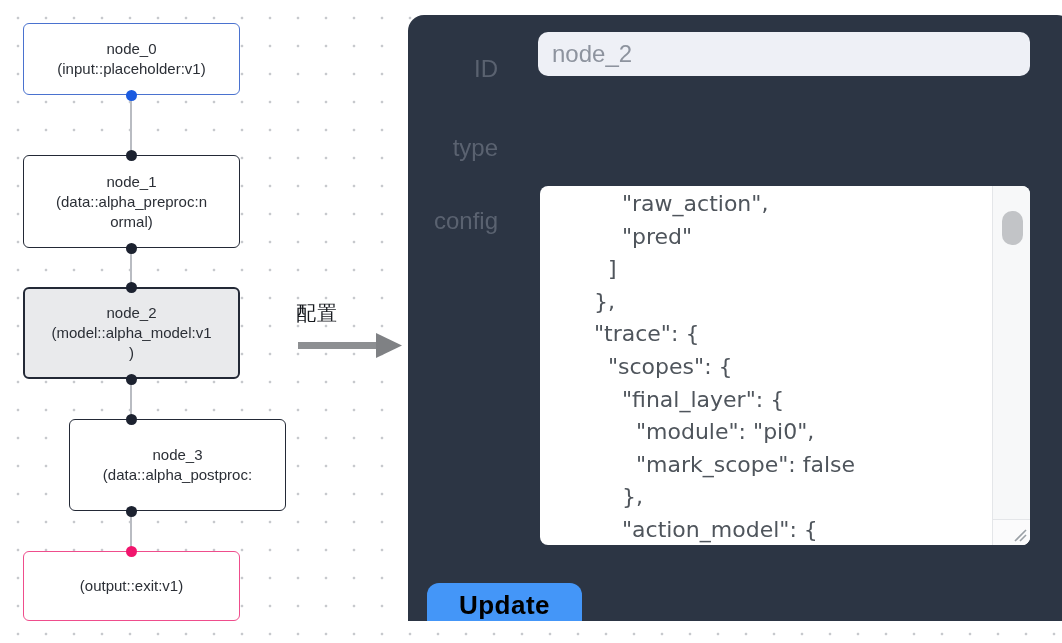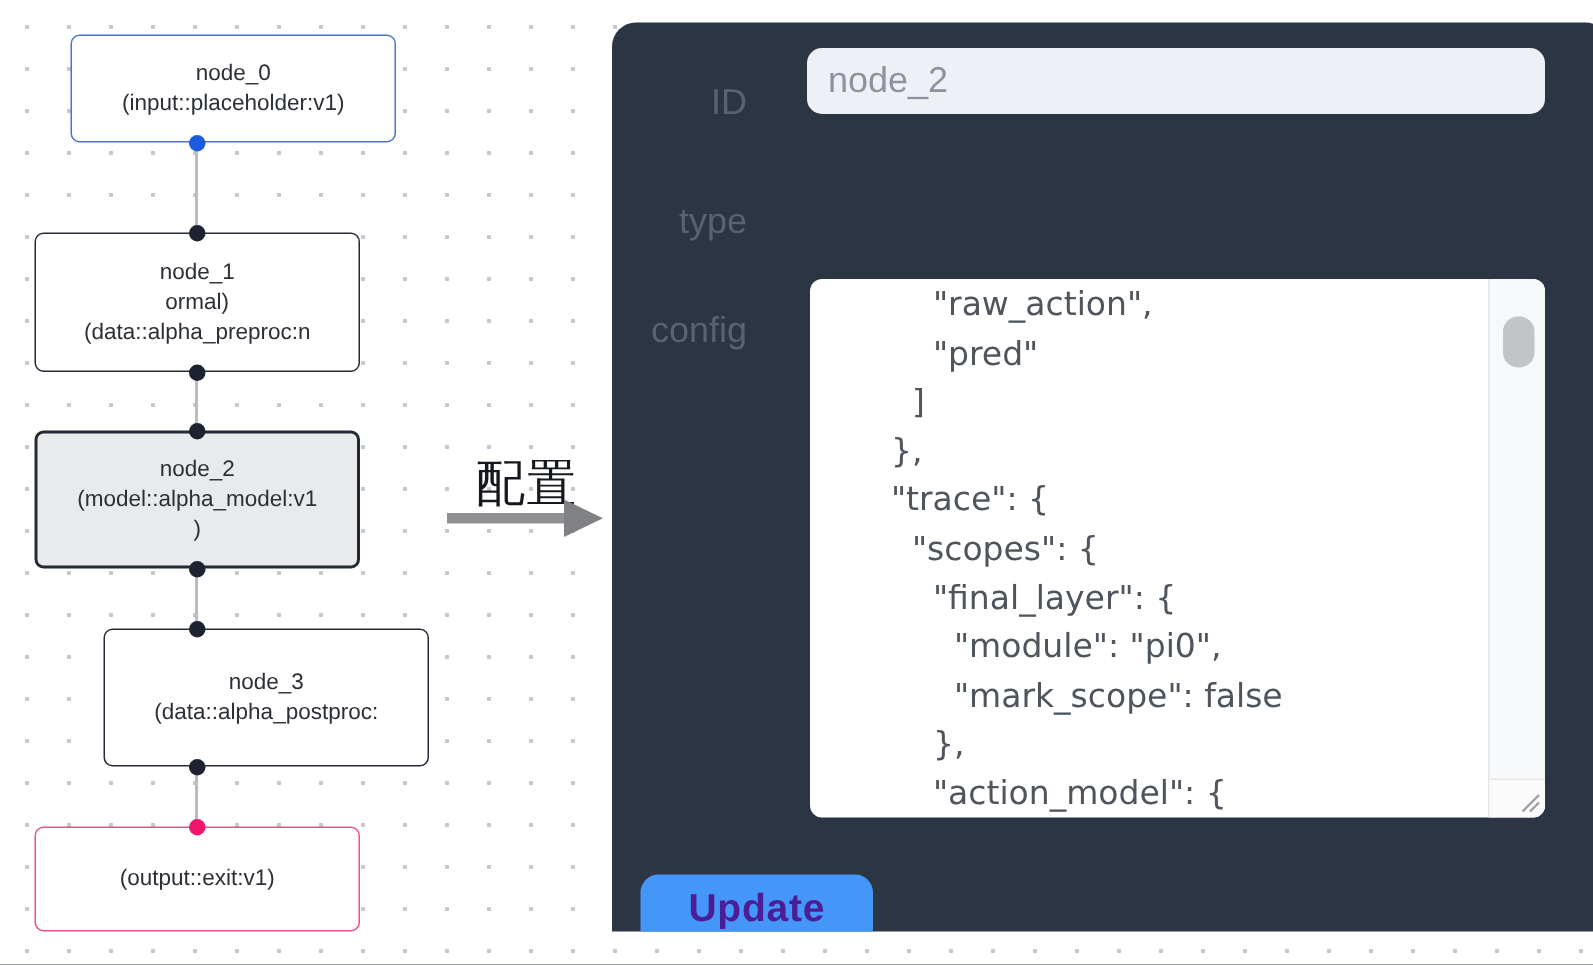--- a/index.html
+++ b/index.html
@@ -22,22 +22,22 @@
   .node-input{border-color:#4a72cf;}
   .node-selected{background:#e9eaec;border-width:2.5px;}
   .node-output{border-color:#ef4d8c;}
   .edge{position:absolute;left:130px;width:2px;background:#b9bcc2;}
   .port{position:absolute;left:126px;width:11px;height:11px;border-radius:50%;}
   .port-dark{background:#1c2230;}
   .port-blue{background:#1b5be0;}
   .port-pink{background:#f1156d;}
   
   .anno-label{
-    position:absolute;left:296px;top:300px;width:110px;text-align:center;
-    font-size:33px;color:#15181d;letter-spacing:1px;
+    position:absolute;left:296px;top:300px;width:110px;text-align:left;
+    font-size:20px;color:#15181d;letter-spacing:1px;
   }
   .anno-arrow{position:absolute;left:296px;top:331px;}
   
   .panel{
     position:absolute;left:408px;top:15px;width:637px;height:606px;
     background:#2c3544;border-radius:16px 16px 0 0;overflow:hidden;padding-left:28px;
   }
   .field-label{
     position:absolute;left:0;width:90px;text-align:right;
     color:#5a6270;font-size:24px;
@@ -67,43 +67,43 @@
     background:#c2c4c7;border-radius:10px;
   }
   .vscroll .corner{
     position:absolute;left:0;right:0;bottom:0;height:25px;
     border-top:1px solid #e4e6e9;background:#fbfbfc;
   }
   .resize-grip{position:absolute;right:2px;bottom:2px;}
   .update-btn{
     position:absolute;left:19px;top:568px;width:155px;height:58px;
     background:#4496f8;border:none;border-radius:12px;
-    color:#4c1d95;font-size:26px;font-weight:700;letter-spacing:0.5px;
+    color:#000000;font-size:26px;font-weight:700;letter-spacing:0.5px;
     font-family:"Liberation Sans",sans-serif;cursor:pointer;
     display:flex;align-items:center;justify-content:center;
     padding-bottom:14px;box-sizing:border-box;
   }
 </style>
 </head>
 <body>
 
 <div class="edge" style="top:95px;height:60px;"></div>
 <div class="edge" style="top:248px;height:39px;"></div>
 <div class="edge" style="top:379px;height:40px;"></div>
 <div class="edge" style="top:511px;height:40px;"></div>
 
-<div class="node node-input" style="top:23px;height:72px;margin-left:24px;">
+<div class="node node-input" style="top:23px;height:72px;">
   <div class="line">node_0</div>
   <div class="line">(input::placeholder:v1)</div>
 </div>
 
 <div class="node" style="top:155px;height:93px;">
   <div class="line">node_1</div>
+  <div class="line">(data::alpha_preproc:n</div>
   <div class="line">ormal)</div>
-  <div class="line">(data::alpha_preproc:n</div>
 </div>
 
 <div class="node node-selected" style="top:287px;height:92px;">
   <div class="line">node_2</div>
   <div class="line">(model::alpha_model:v1</div>
   <div class="line">)</div>
 </div>
 
 <div class="node" style="top:419px;height:92px;margin-left:46px;">
   <div class="line">node_3</div>

